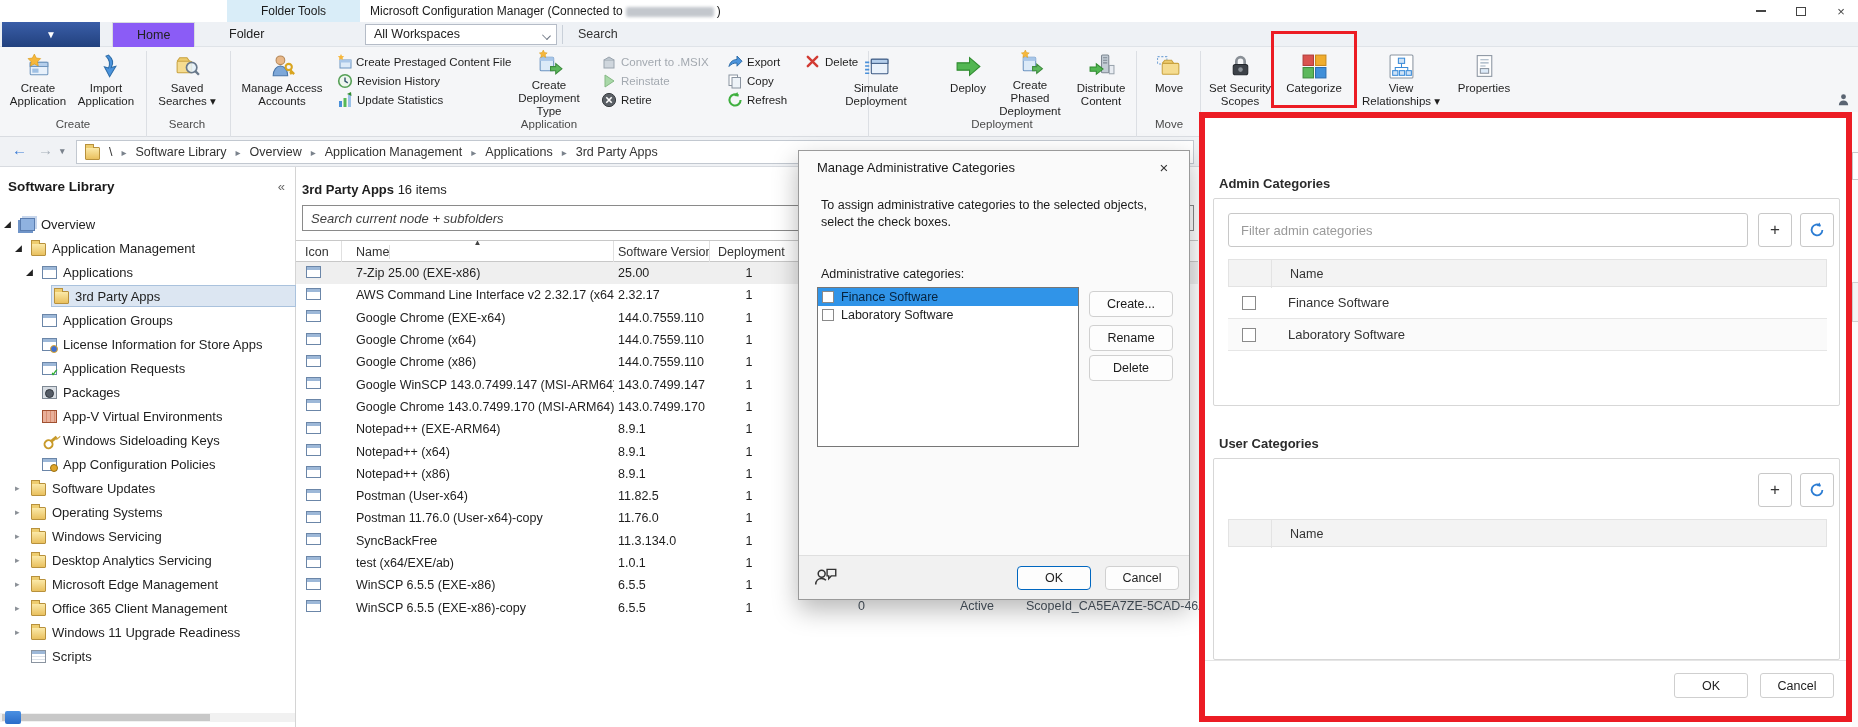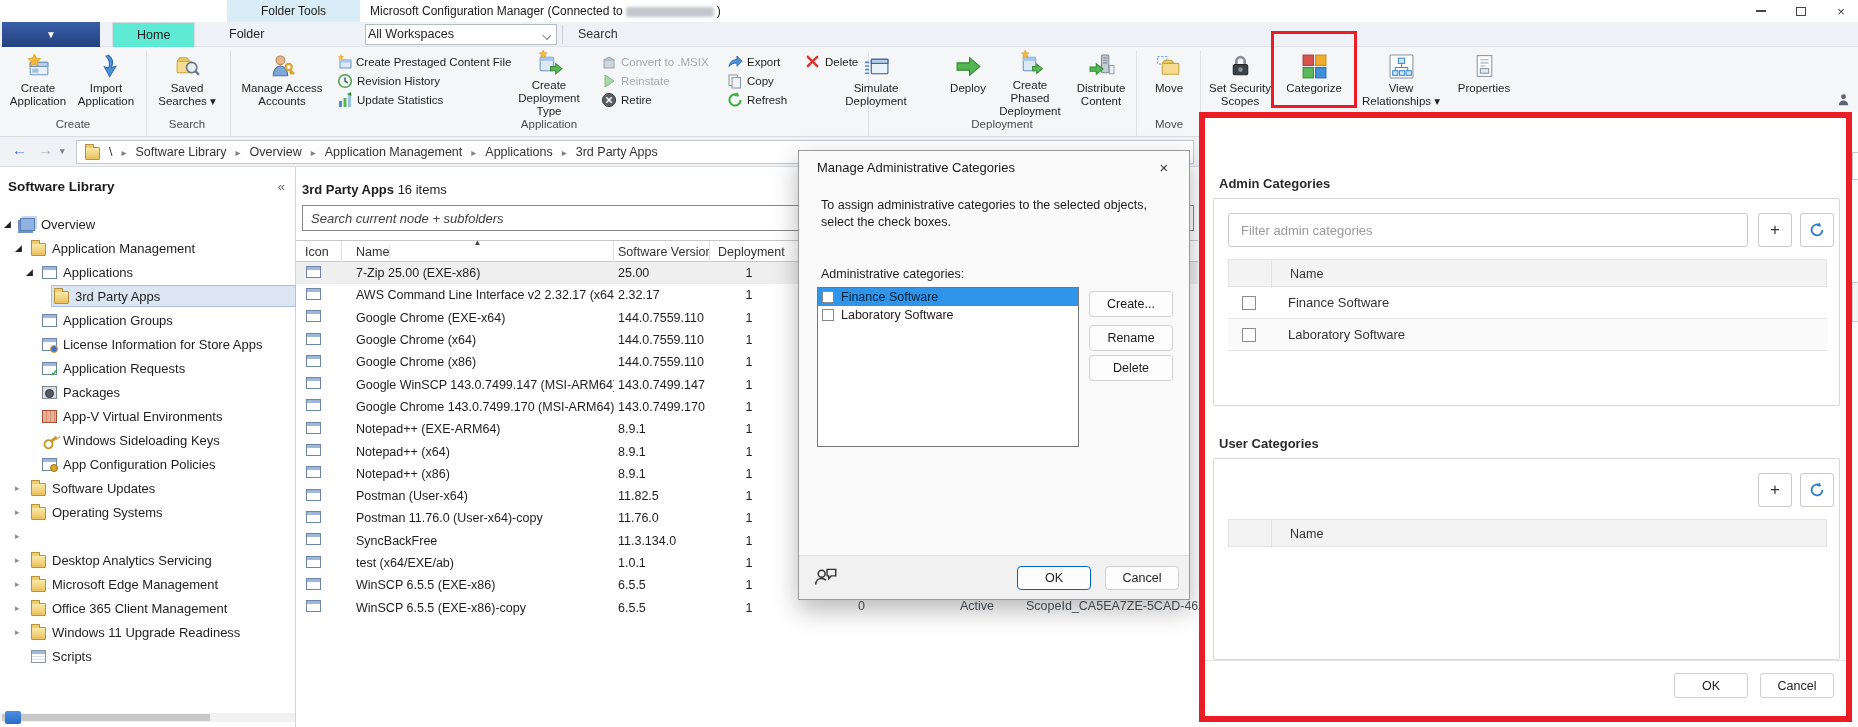--- a/index.html
+++ b/index.html
@@ -14,23 +14,23 @@
     vertical-align:middle;filter:blur(1.5px);margin:0 3px;}
   .winbtns{position:absolute;right:8px;top:2px;display:flex;gap:22px;align-items:center;height:18px;}
   .winbtn{width:18px;height:18px;display:flex;align-items:center;justify-content:center;color:#444;font-size:13px;cursor:default}
   .ico-min{width:10px;height:1.5px;background:#444;display:inline-block}
   .ico-max{width:10px;height:9px;border:1.2px solid #444;display:inline-block}
   
   .tabrow{position:absolute;left:0;top:22px;width:1858px;height:25px;background:#eef1f5;border-bottom:1px solid #dfe3e8}
   .appmenu{position:absolute;left:2px;top:0;width:98px;height:25px;background:linear-gradient(#3a5ea8,#22417e);
     display:flex;align-items:center;justify-content:center;color:#fff;font-size:10px;}
   .tab{position:absolute;top:0;height:25px;line-height:25px;padding:0 24px;font-size:12.5px;color:#222}
-  .tab.sel{background:#5eead4;border:1px solid #d8dbe0;border-bottom:none}
+  .tab.sel{background:#8b5cf6;border:1px solid #d8dbe0;border-bottom:none}
   .combo{position:absolute;left:365px;top:2px;width:192px;height:21px;background:#fff;border:1px solid #b5bcc7;
-    font-size:12.5px;line-height:19px;padding:0 2px;color:#222}
+    font-size:12.5px;line-height:19px;padding:0 8px;color:#222}
   .combo .chev{position:absolute;right:6px;top:7px;width:7px;height:7px;border-right:1.4px solid #6a7380;border-bottom:1.4px solid #6a7380;transform:rotate(45deg) scale(1,.8)}
   .vline{position:absolute;top:3px;height:19px;width:1px;background:#c9d0d9}
   .searchlbl{position:absolute;left:578px;top:0;height:25px;line-height:25px;font-size:12.5px;color:#333}
   .topicons{position:absolute;right:10px;top:26px;display:flex;gap:14px;align-items:center;height:18px}
   .chevup{width:8px;height:8px;border-left:1.6px solid #5a6472;border-top:1.6px solid #5a6472;transform:rotate(45deg) translateY(2px)}
   .qmark{font-size:13px;color:#444}
   .badge{font-size:11px;color:#333;margin-left:2px}
   
   .ribbon{position:absolute;left:0;top:47px;width:1858px;height:90px;background:#f5f6f8;border-bottom:1px solid #d9dce1}
   .rb{position:absolute;top:3px;height:62px;display:flex;flex-direction:column;align-items:center;justify-content:flex-start;cursor:default}
@@ -602,20 +602,24 @@
       <div class="trow" data-level="1" data-arrow="collapsed">
         <span class="tarr">▸</span>
         <span class="tcontent">
           <span class="tico" data-icon="folder-icon"></span>
           <span class="tlabel">Operating Systems</span>
         </span>
       </div>
 
       <div class="trow" data-level="1" data-arrow="collapsed">
         <span class="tarr">▸</span>
+        <span class="tcontent">
+          <span class="tico" data-icon="folder-icon"></span>
+          <span class="tlabel">Windows Servicing</span>
+        </span>
       </div>
 
       <div class="trow" data-level="1" data-arrow="collapsed">
         <span class="tarr">▸</span>
         <span class="tcontent">
           <span class="tico" data-icon="folder-icon"></span>
           <span class="tlabel">Desktop Analytics Servicing</span>
         </span>
       </div>
 

